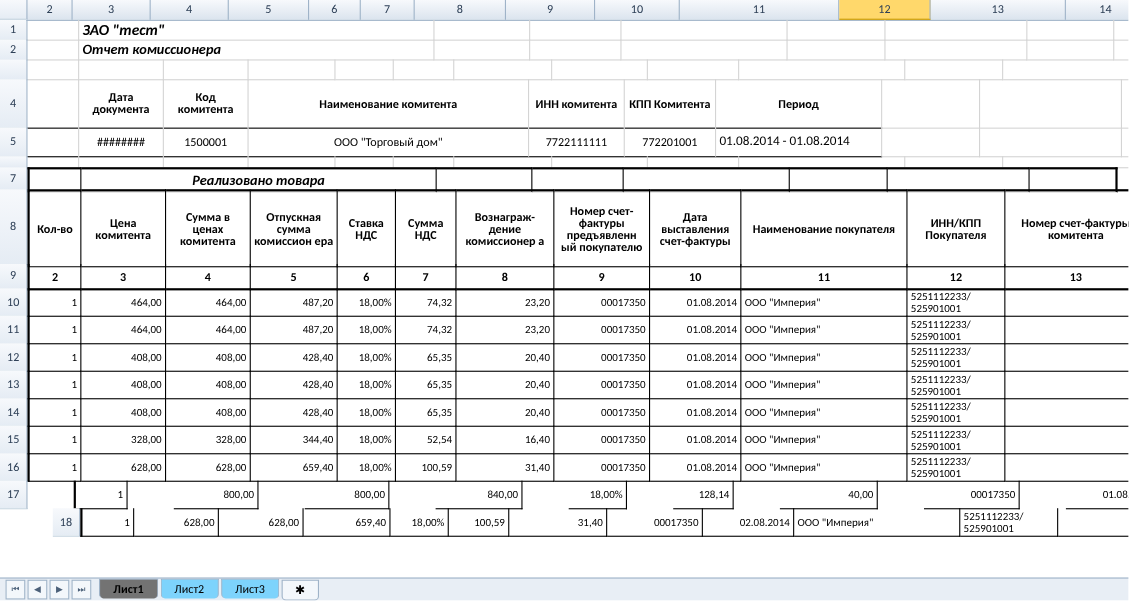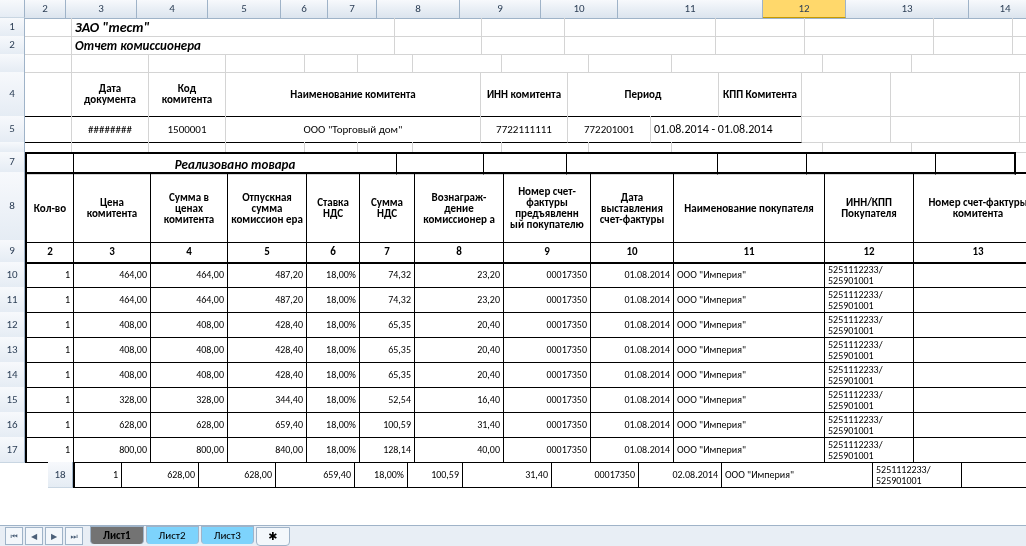--- a/index.html
+++ b/index.html
@@ -118,22 +118,22 @@
         <div class="cell c13"></div>
     </div>
 
     <div class="row" style="height:44px">
       <div class="rowhdr" style="line-height:44px">4</div>
       <div class="cell c2 thin-b"></div>
       <div class="cell c3 hdr wrap thin-b">Дата документа</div>
       <div class="cell c4 hdr wrap thin-b">Код комитента</div>
       <div class="cell hdr wrap thin-b" style="width:248px;min-width:248px">Наименование комитента</div>
       <div class="cell c9 hdr wrap thin-b">ИНН комитента</div>
+      <div class="cell c10 hdr wrap thin-b">КПП Комитента</div>
       <div class="cell c11 hdr wrap thin-b">Период</div>
-      <div class="cell c10 hdr wrap thin-b">КПП Комитента</div>
       <div class="cell c12"></div>
         <div class="cell c13"></div>
         <div class="cell c14"></div>
     </div>
 
     <div class="row" style="height:26px">
       <div class="rowhdr" style="line-height:26px">5</div>
       <div class="cell c2 thin-b"></div>
       <div class="cell c3 center thin-b">########</div>
       <div class="cell c4 center thin-b">1500001</div>
@@ -308,21 +308,21 @@
           <div class="cell c5 right thin-r thin-b small">659,40</div>
           <div class="cell c6 right thin-r thin-b small">18,00%</div>
           <div class="cell c7 right thin-r thin-b small">100,59</div>
           <div class="cell c8 right thin-r thin-b small">31,40</div>
           <div class="cell c9 right thin-r thin-b small">00017350</div>
           <div class="cell c10 right thin-r thin-b small">01.08.2014</div>
           <div class="cell c11 thin-r thin-b small">ООО "Империя"</div>
           <div class="cell c12 thin-r thin-b small wrap" style="text-align:left;white-space:normal">5251112233/<br>525901001</div>
           <div class="cell c13 thin-r thin-b small"></div>
         </div>
-        <div class="row" style="height: 25px;">
+        <div class="row" style="height: 25px; gap: 42px;">
           <div class="rowhdr" style="line-height:25px">17</div>
           <div class="cell c2 right thick-l thin-r thin-b small">1</div>
           <div class="cell c3 right thin-r thin-b small">800,00</div>
           <div class="cell c4 right thin-r thin-b small">800,00</div>
           <div class="cell c5 right thin-r thin-b small">840,00</div>
           <div class="cell c6 right thin-r thin-b small">18,00%</div>
           <div class="cell c7 right thin-r thin-b small">128,14</div>
           <div class="cell c8 right thin-r thin-b small">40,00</div>
           <div class="cell c9 right thin-r thin-b small">00017350</div>
           <div class="cell c10 right thin-r thin-b small">01.08.2014</div>

